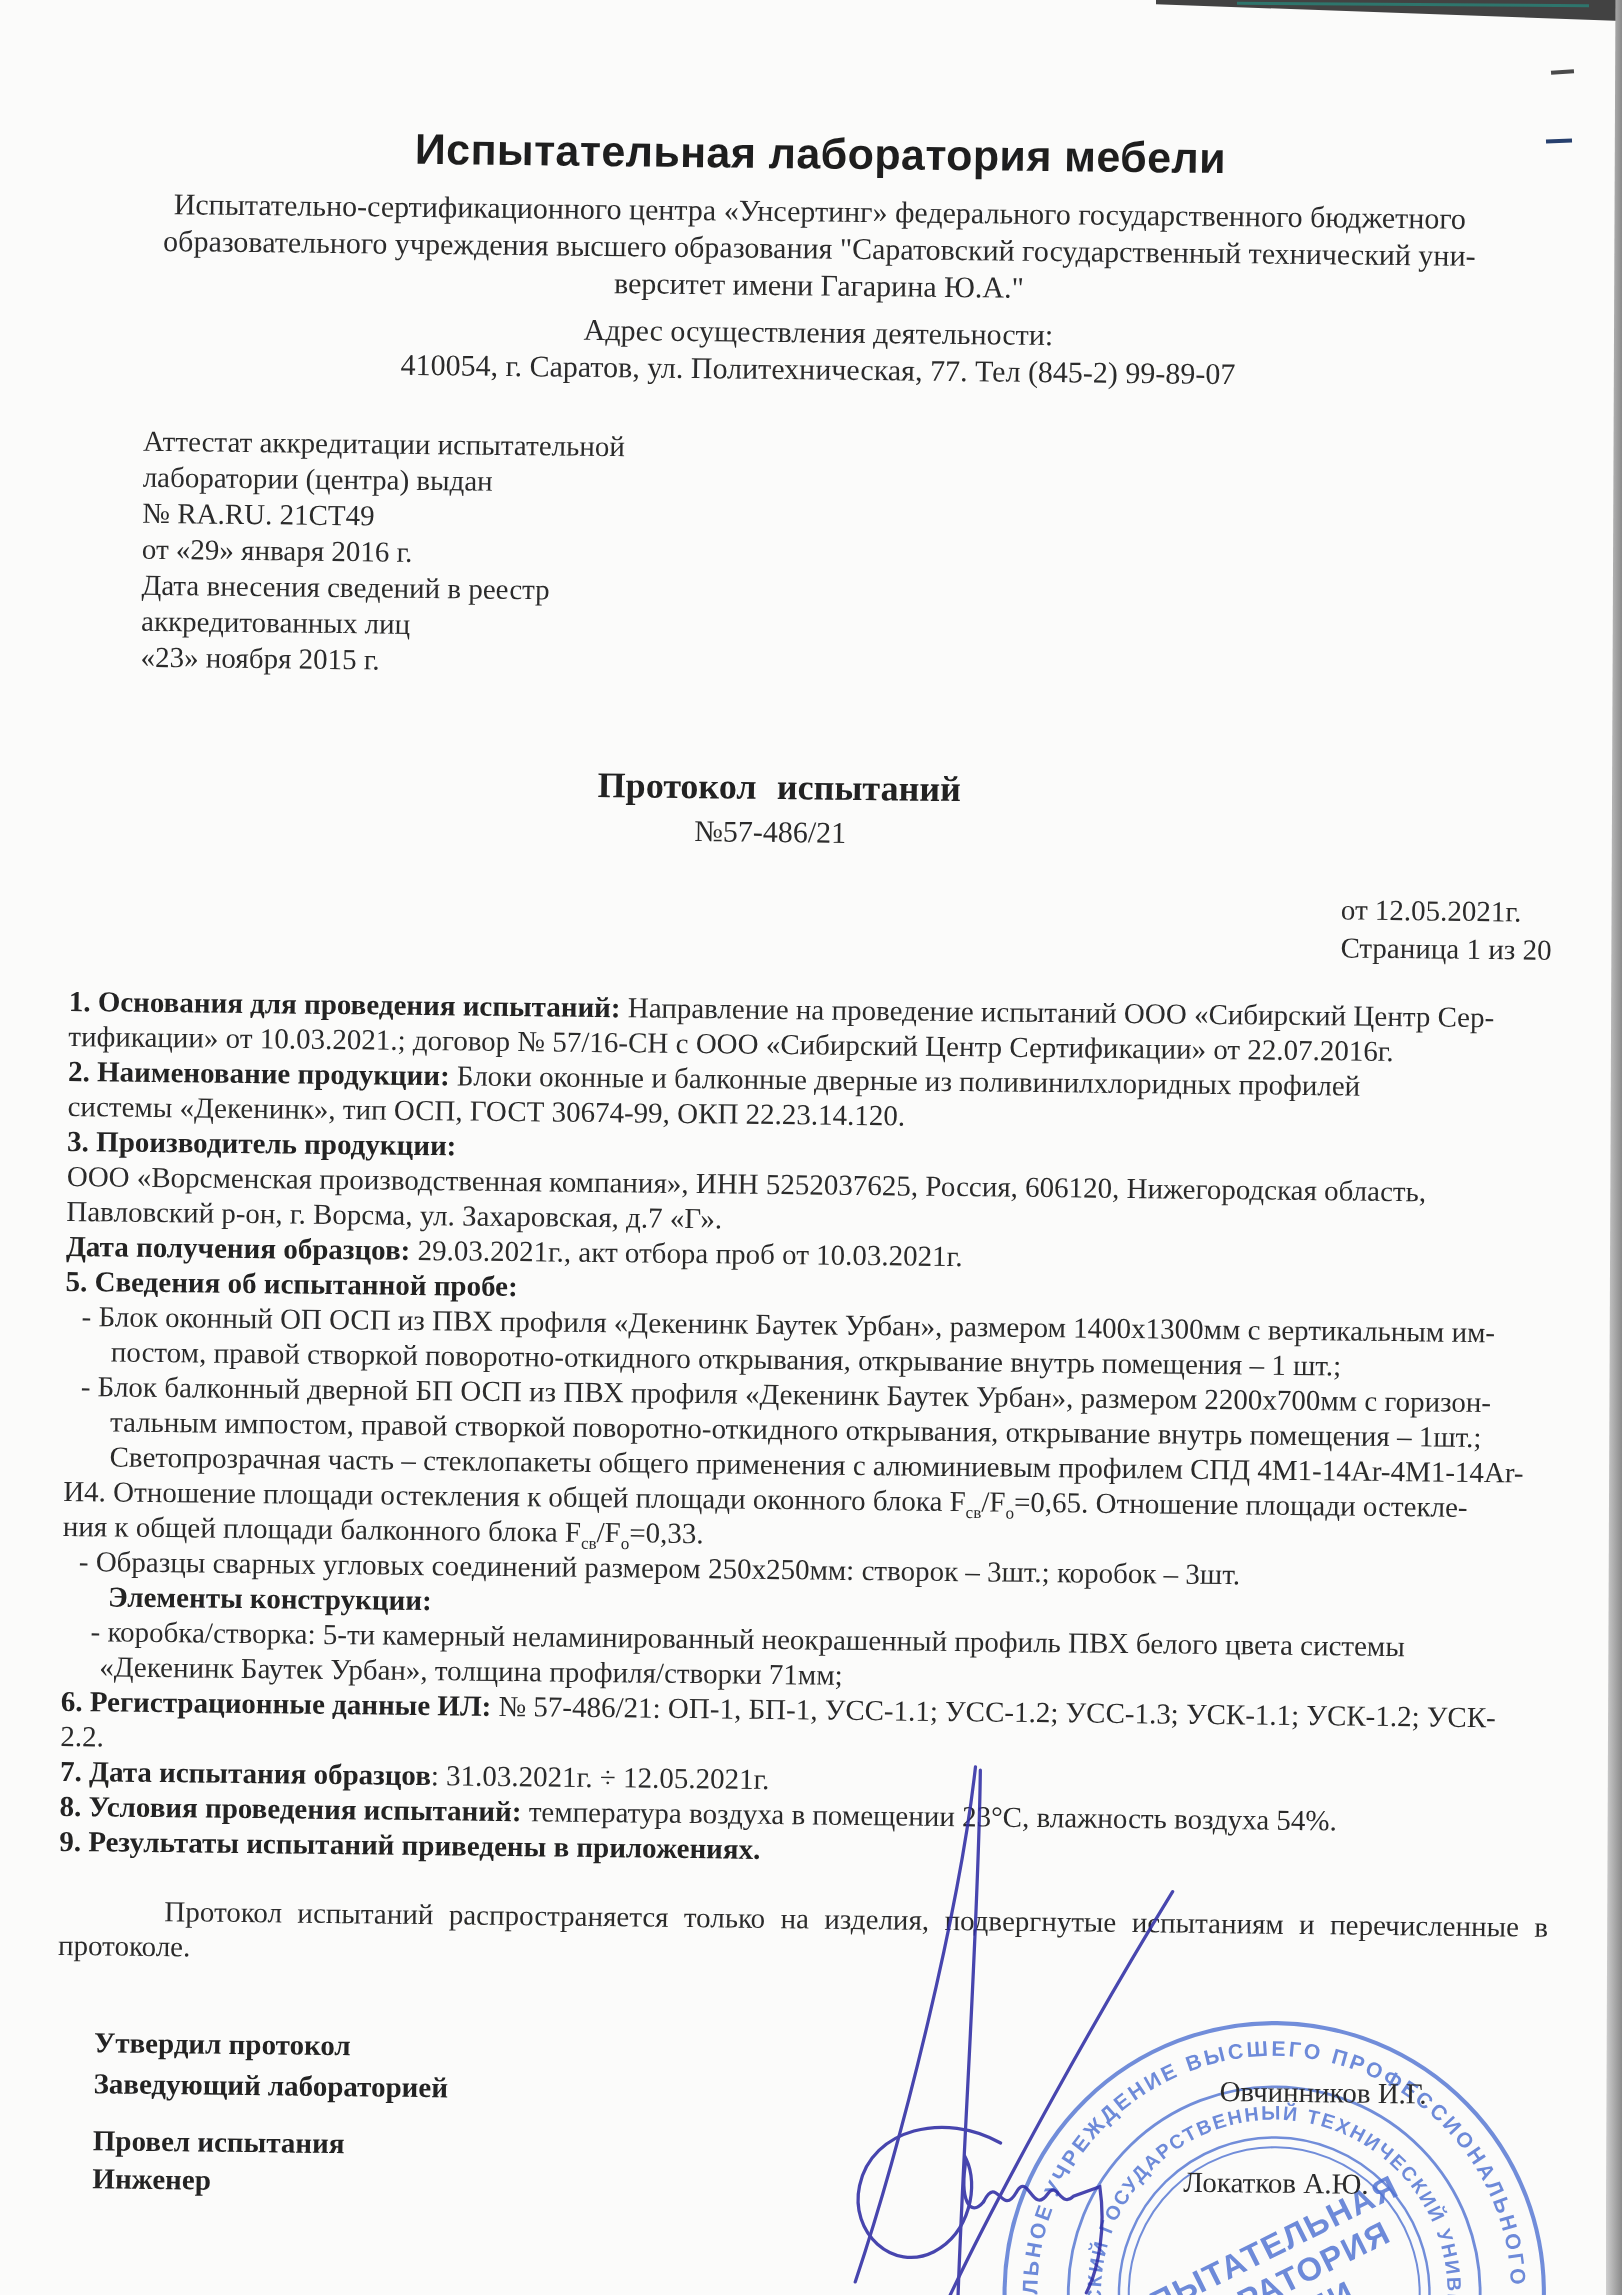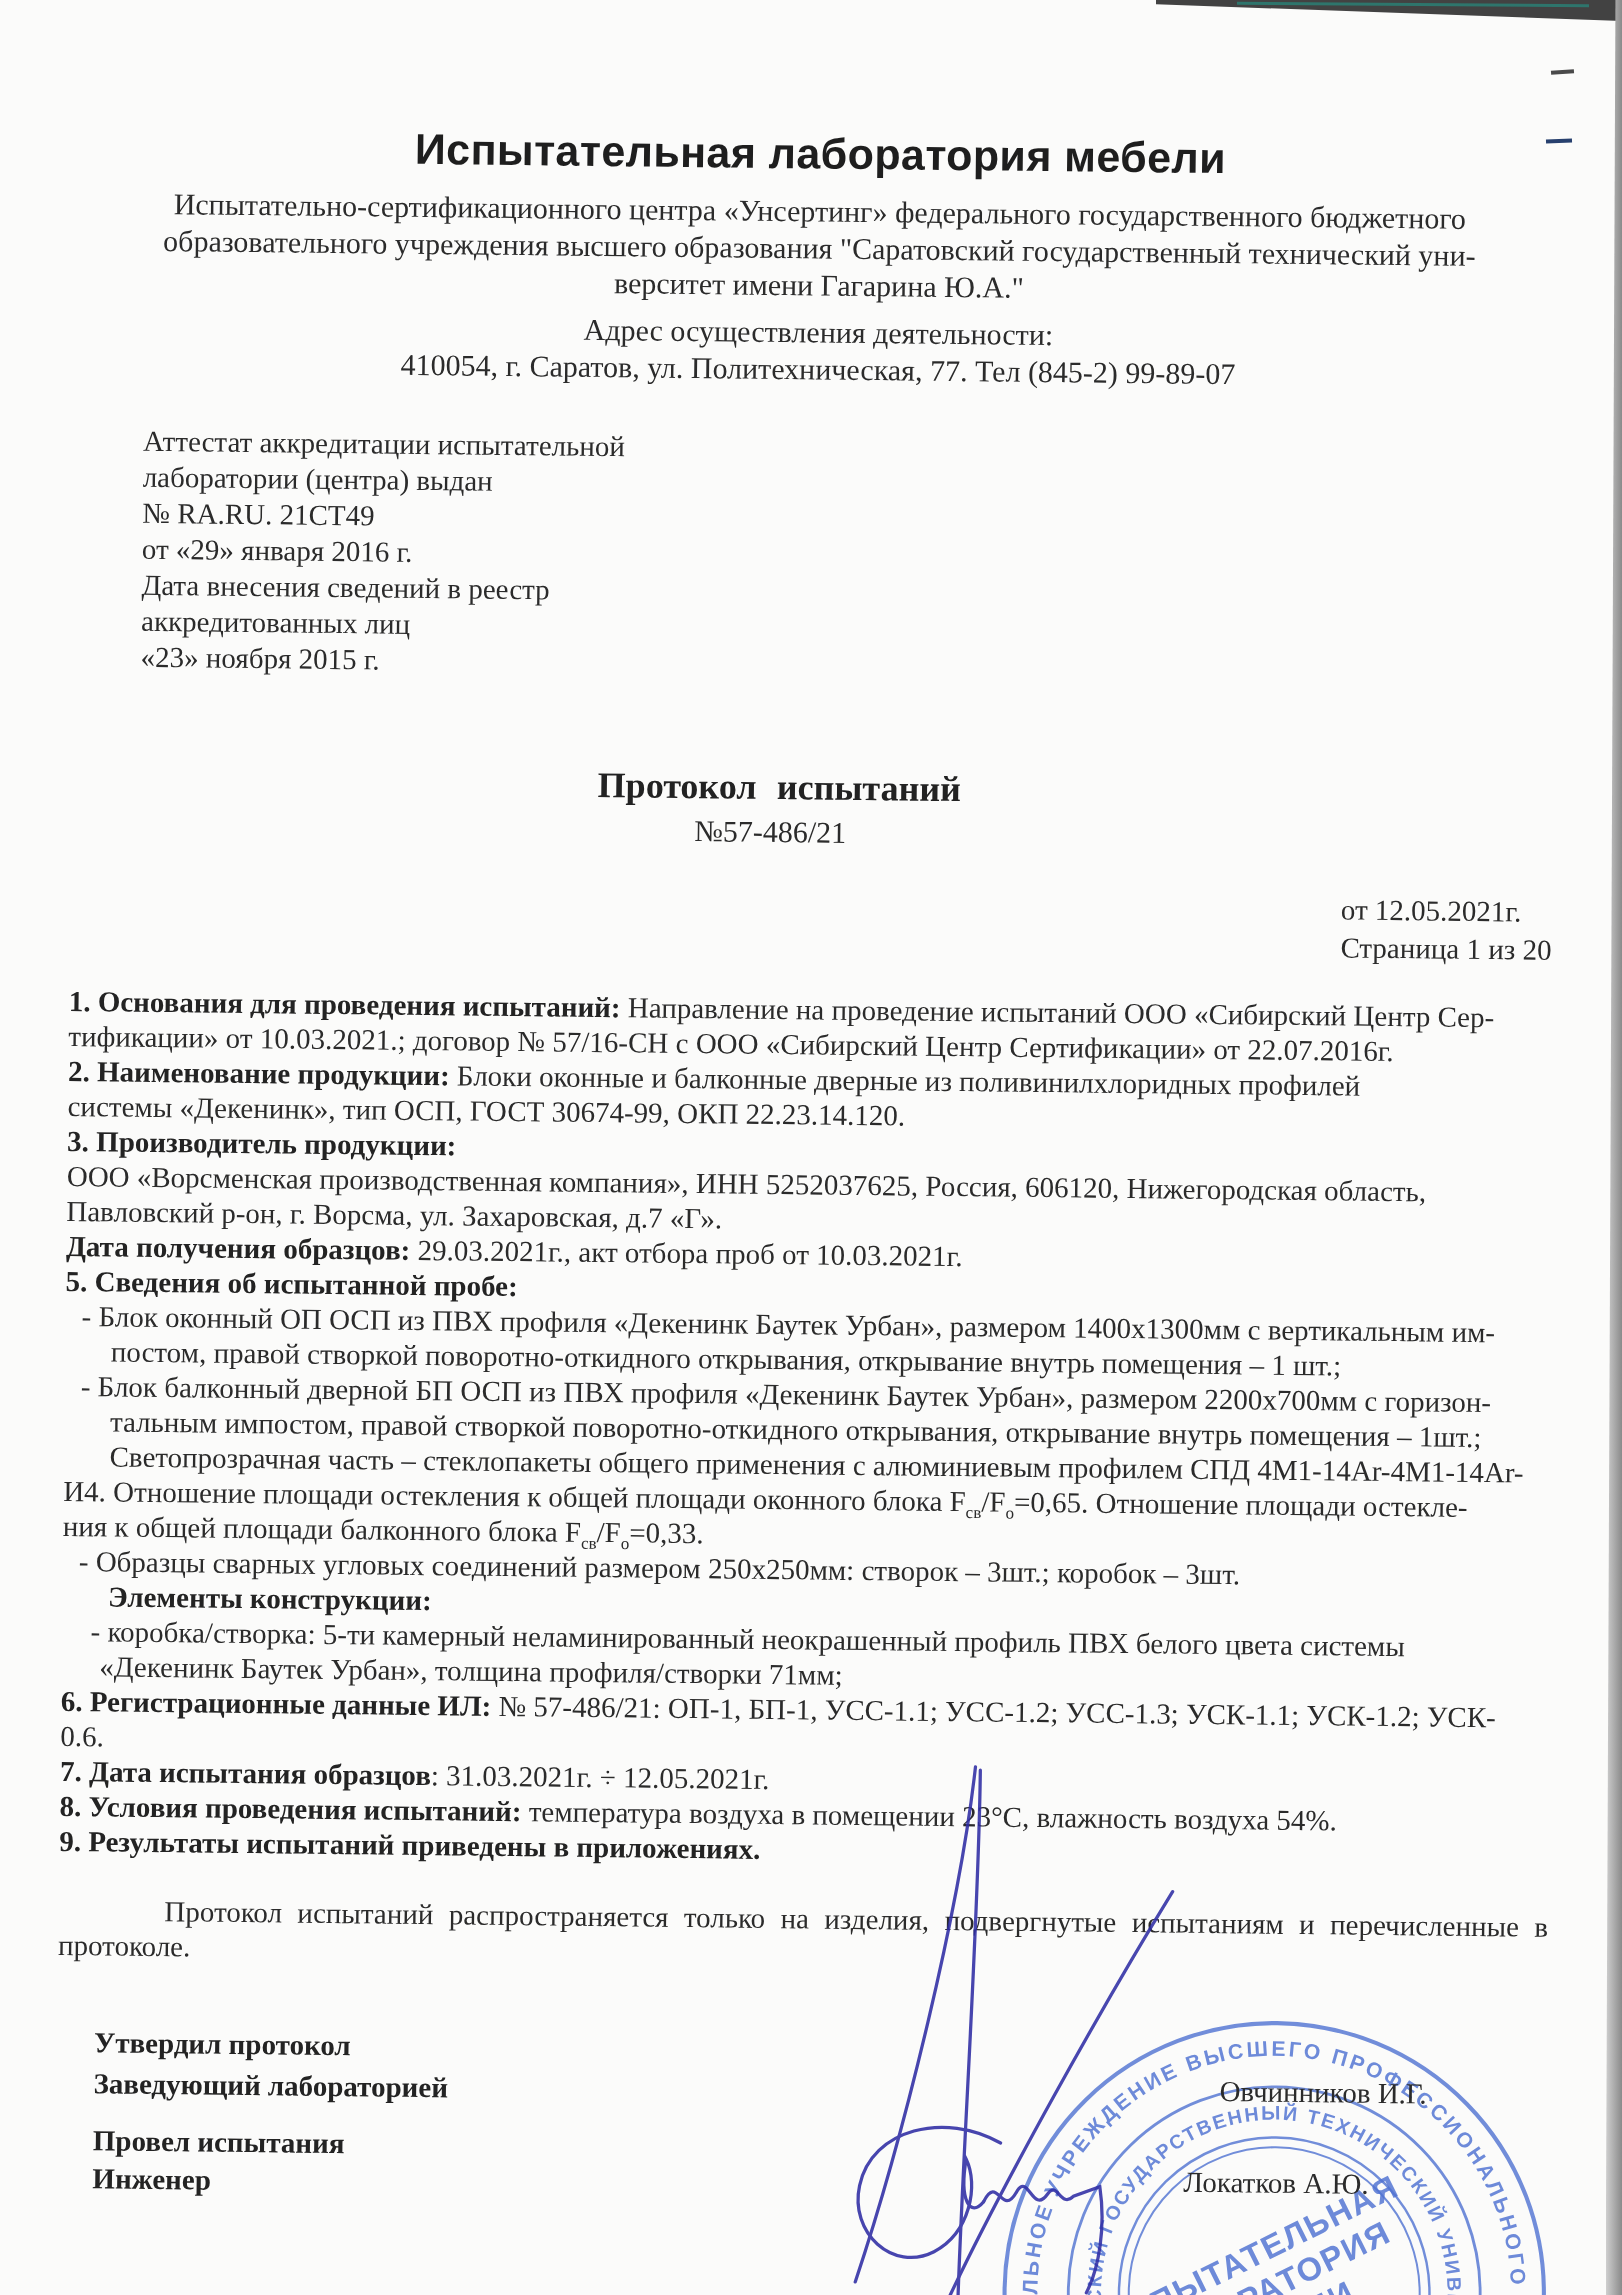--- a/index.html
+++ b/index.html
@@ -108,21 +108,21 @@
     <div class="ln ind-dash"><span>- Блок балконный дверной БП ОСП из ПВХ профиля «Декенинк Баутек Урбан», размером 2200х700мм с горизон-</span></div>
     <div class="ln ind-cont"><span>тальным импостом, правой створкой поворотно-откидного открывания, открывание внутрь помещения – 1шт.;</span></div>
     <div class="ln ind-cont"><span>Светопрозрачная часть – стеклопакеты общего применения с алюминиевым профилем СПД 4М1-14Ar-4М1-14Ar-</span></div>
     <div class="ln"><span>И4. Отношение площади остекления к общей площади оконного блока F</span><sub>св</sub><span>/F</span><sub>о</sub><span>=0,65. Отношение площади остекле-</span></div>
     <div class="ln"><span>ния к общей площади балконного блока F</span><sub>св</sub><span>/F</span><sub>о</sub><span>=0,33.</span></div>
     <div class="ln ind-dash"><span>- Образцы сварных угловых соединений размером 250х250мм: створок – 3шт.; коробок – 3шт.</span></div>
     <div class="ln ind-cont"><b>Элементы конструкции:</b></div>
     <div class="ln ind-dash2"><span>- коробка/створка: 5-ти камерный неламинированный неокрашенный профиль ПВХ белого цвета системы</span></div>
     <div class="ln ind-cont2"><span>«Декенинк Баутек Урбан», толщина профиля/створки 71мм;</span></div>
     <div class="ln"><b>6. Регистрационные данные ИЛ:</b><span> № 57-486/21: ОП-1, БП-1, УСС-1.1; УСС-1.2; УСС-1.3; УСК-1.1; УСК-1.2; УСК-</span></div>
-    <div class="ln"><span>0.6.</span></div>
+    <div class="ln"><span>2.2.</span></div>
     <div class="ln"><b>7. Дата испытания образцов</b><span>: 31.03.2021г. ÷ 12.05.2021г.</span></div>
     <div class="ln"><b>8. Условия проведения испытаний:</b><span> температура воздуха в помещении 23°С, влажность воздуха 54%.</span></div>
     <div class="ln"><b>9. Результаты испытаний приведены в приложениях.</b></div>
   </div>
 
   <div class="closing">
     <div class="ln1">Протокол испытаний распространяется только на изделия, подвергнутые испытаниям и перечисленные в</div>
     <div class="ln2">протоколе.</div>
   </div>
 

